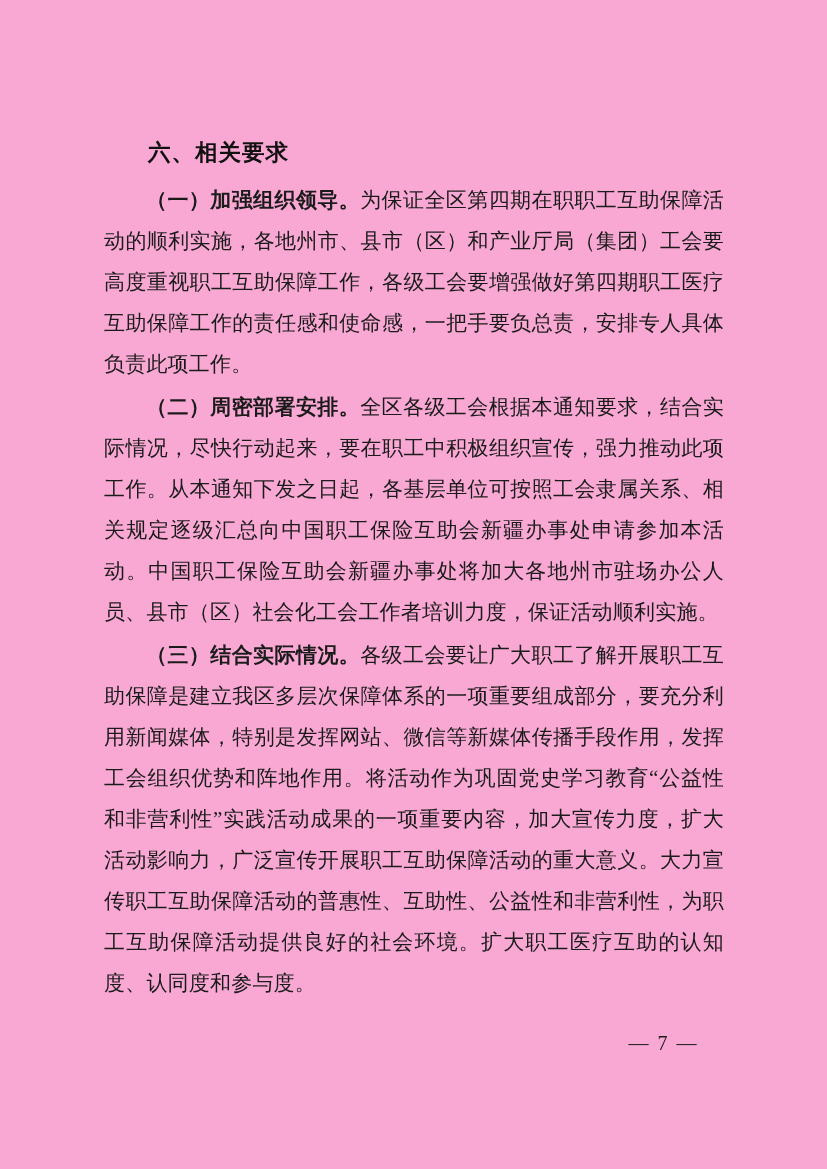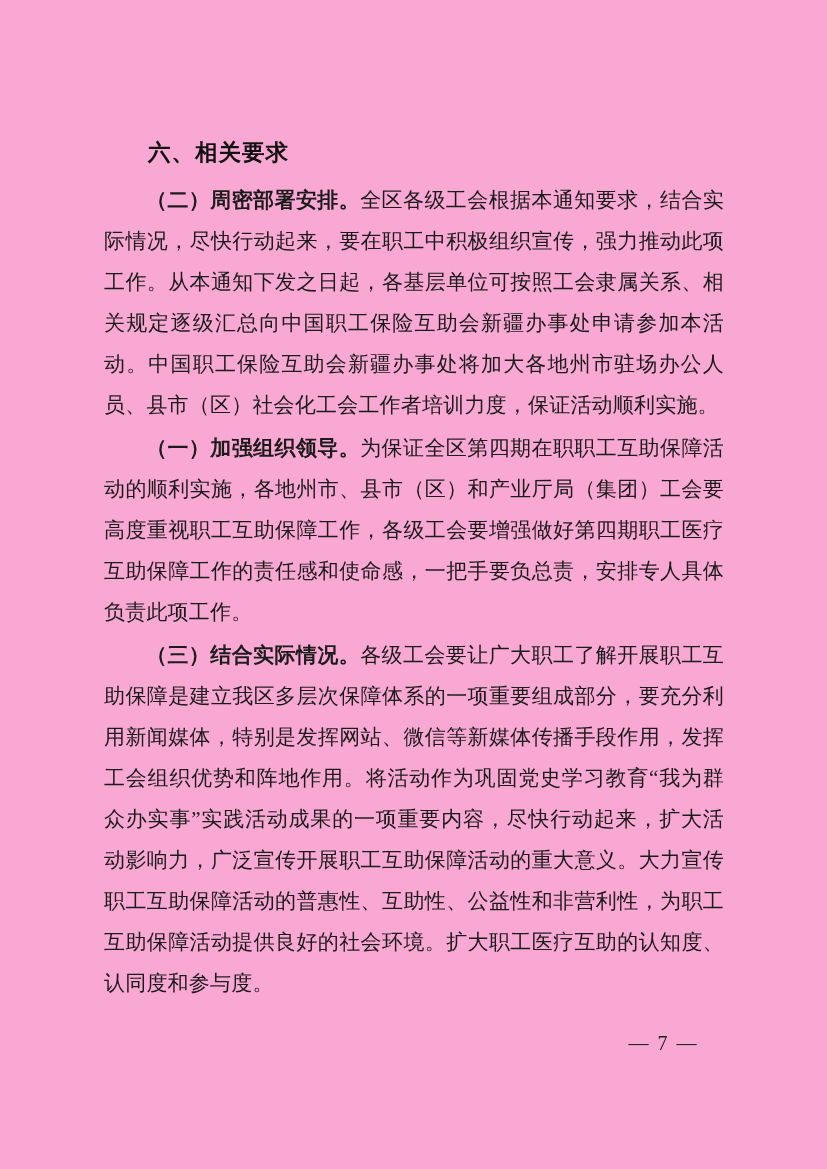--- a/index.html
+++ b/index.html
@@ -68,29 +68,29 @@
 </style>
 </head>
 <body>
 
 <div class="page">
   <div class="content">
 
     <h2 class="section-heading">六、相关要求</h2>
 
     <p class="para">
+      <b>（一）加强组织领导。</b><span>为保证全区第四期在职职工互助保障活动的顺利实施，各地州市、县市（区）和产业厅局（集团）工会要高度重视职工互助保障工作，各级工会要增强做好第四期职工医疗互助保障工作的责任感和使命感，一把手要负总责，安排专人具体负责此项工作。</span>
+    </p>
+
+    <p class="para">
       <b>（二）周密部署安排。</b><span>全区各级工会根据本通知要求，结合实际情况，尽快行动起来，要在职工中积极组织宣传，强力推动此项工作。从本通知下发之日起，各基层单位可按照工会隶属关系、相关规定逐级汇总向中国职工保险互助会新疆办事处申请参加本活动。中国职工保险互助会新疆办事处将加大各地州市驻场办公人员、县市（区）社会化工会工作者培训力度，保证活动顺利实施。</span>
     </p>
 
     <p class="para">
-      <b>（一）加强组织领导。</b><span>为保证全区第四期在职职工互助保障活动的顺利实施，各地州市、县市（区）和产业厅局（集团）工会要高度重视职工互助保障工作，各级工会要增强做好第四期职工医疗互助保障工作的责任感和使命感，一把手要负总责，安排专人具体负责此项工作。</span>
-    </p>
-
-    <p class="para">
-      <b>（三）结合实际情况。</b><span>各级工会要让广大职工了解开展职工互助保障是建立我区多层次保障体系的一项重要组成部分，要充分利用新闻媒体，特别是发挥网站、微信等新媒体传播手段作用，发挥工会组织优势和阵地作用。将活动作为巩固党史学习教育“我为群众办实事”实践活动成果的一项重要内容，尽快行动起来，扩大活动影响力，广泛宣传开展职工互助保障活动的重大意义。大力宣传职工互助保障活动的普惠性、互助性、公益性和非营利性，为职工互助保障活动提供良好的社会环境。扩大职工医疗互助的认知度、认同度和参与度。</span>
+      <b>（三）结合实际情况。</b><span>各级工会要让广大职工了解开展职工互助保障是建立我区多层次保障体系的一项重要组成部分，要充分利用新闻媒体，特别是发挥网站、微信等新媒体传播手段作用，发挥工会组织优势和阵地作用。将活动作为巩固党史学习教育“公益性和非营利性”实践活动成果的一项重要内容，加大宣传力度，扩大活动影响力，广泛宣传开展职工互助保障活动的重大意义。大力宣传职工互助保障活动的普惠性、互助性、公益性和非营利性，为职工互助保障活动提供良好的社会环境。扩大职工医疗互助的认知度、认同度和参与度。</span>
     </p>
 
   </div>
 
   <div class="page-number">
     <span class="pn-inner">— 7 —</span>
   </div>
 </div>
 
 </body></html>

